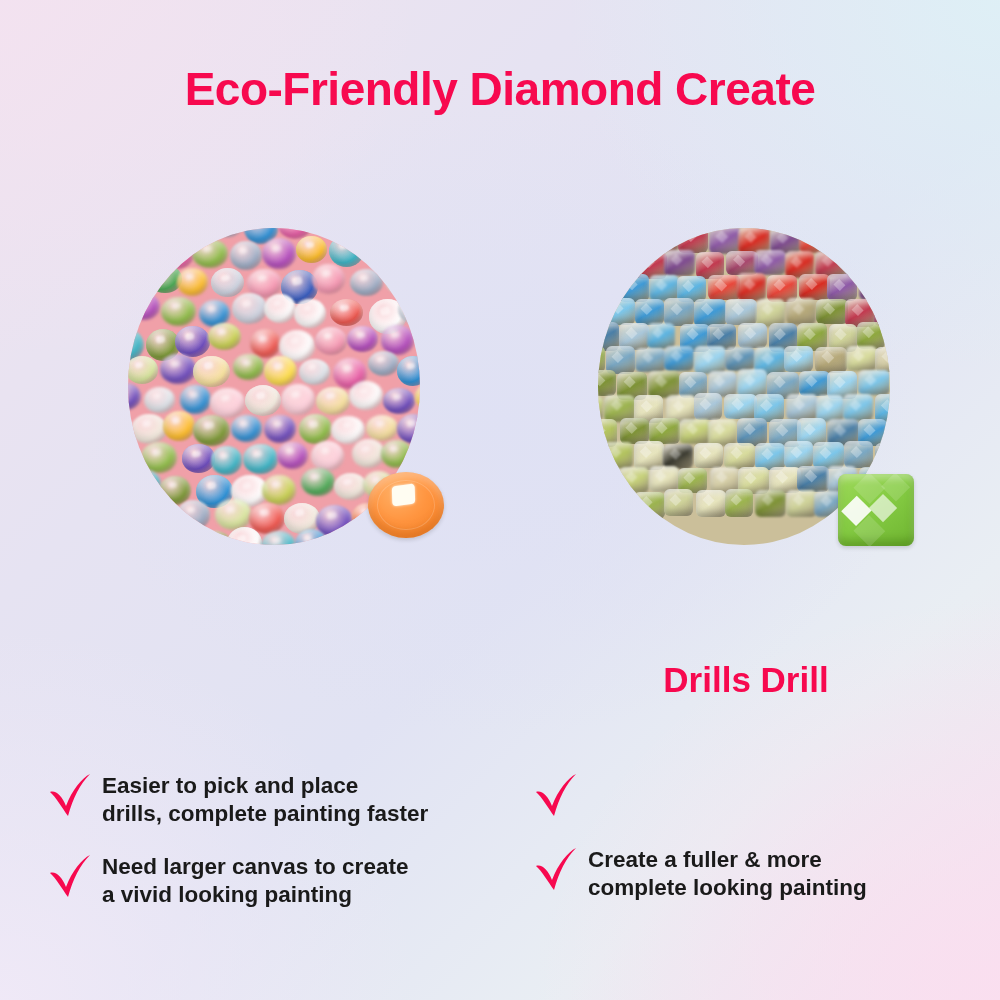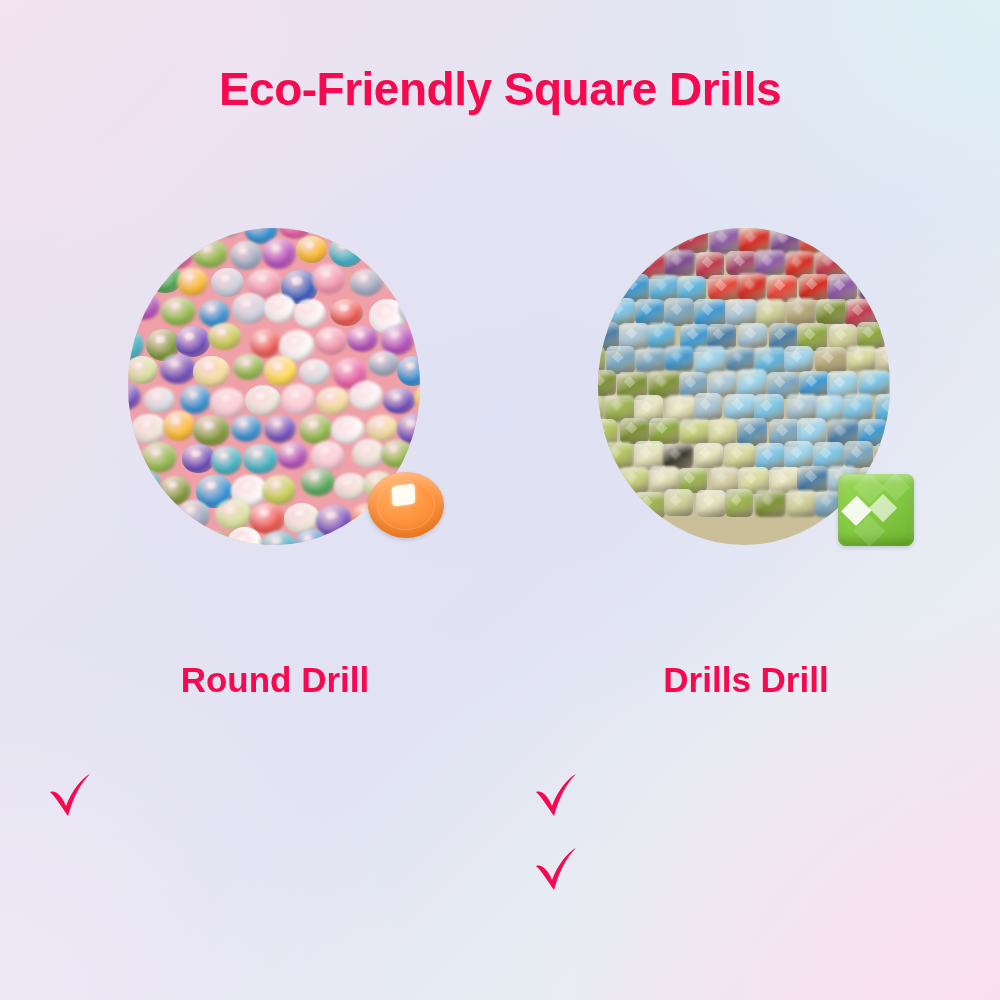--- a/index.html
+++ b/index.html
@@ -128,21 +128,21 @@
   .btext{
     font-size:22.5px;font-weight:bold;color:#1a1a1a;line-height:1.26;
     white-space:pre-line;padding-top:2px;
   }
 </style>
 </head>
 <body>
 
 <div id="poster">
 
-  <div class="title">Eco-Friendly Square Drills</div>
+  <div class="title">Eco-Friendly Diamond Create</div>
 
   <div class="photo-circle" id="circle-round">
     <div class="round-bg" id="round-mosaic">
         <span class="rdrill" style="left:-3.6537925973534584px;top:-3.234565982595086px;width:35.1px;height:29.7px;background:radial-gradient(ellipse at 36% 28%, rgba(255,255,255,.55), #7e9c3a 58%, rgba(0,0,0,.12) 100%);filter:blur(1.30px);"></span>
         <span class="rdrill" style="left:33.99728235974908px;top:-1.6915948819369078px;width:36.8px;height:34.1px;background:radial-gradient(ellipse at 36% 28%, rgba(255,255,255,.55), #6f4fc0 58%, rgba(0,0,0,.12) 100%);filter:blur(1.73px);"></span>
         <span class="rdrill" style="left:68.13671453297138px;top:-1.3534620273858309px;width:35.6px;height:30.7px;background:radial-gradient(ellipse at 36% 28%, rgba(255,255,255,.55), #6f4fc0 58%, rgba(0,0,0,.12) 100%);filter:blur(1.23px);"></span>
         <span class="rdrill" style="left:99.7282039783895px;top:-3.384327432140708px;width:33.7px;height:31.0px;background:radial-gradient(ellipse at 36% 28%, rgba(255,255,255,.55), #9fb0c8 58%, rgba(0,0,0,.12) 100%);filter:blur(1.58px);"></span>
         <span class="rdrill" style="left:133.78172493726015px;top:3.5897367354482412px;width:33.8px;height:31.3px;background:radial-gradient(ellipse at 36% 28%, rgba(255,255,255,.55), #2f93d8 58%, rgba(0,0,0,.12) 100%);filter:blur(1.32px);"></span>
         <span class="rdrill" style="left:167.0408274717629px;top:1.2359799165278673px;width:34.6px;height:28.7px;background:radial-gradient(ellipse at 36% 28%, rgba(255,255,255,.55), #e85fa8 58%, rgba(0,0,0,.12) 100%);filter:blur(1.19px);"></span>
         <span class="rdrill" style="left:204.43812757730484px;top:-3.8058428782969713px;width:34.5px;height:31.8px;background:radial-gradient(ellipse at 36% 28%, rgba(255,255,255,.55), #e0e8ee 58%, rgba(0,0,0,.12) 100%);filter:blur(0.56px);"></span>
@@ -258,29 +258,39 @@
         <span class="rdrill" style="left:290.52046562358737px;top:320.57064554966985px;width:35.8px;height:31.4px;background:radial-gradient(ellipse at 36% 28%, rgba(255,255,255,.55), #7e9c3a 58%, rgba(0,0,0,.12) 100%);filter:blur(0.89px);"></span>
       </div>
   </div>
 
   <div id="sample-round">
     <div class="ring"></div>
     <div class="facet"></div>
   </div>
 
 
-  <div class="drill-head" id="head-round">Round Drill</div>
 
   <div class="bullets" id="bullets-round">
     <div class="bullet">
       <span class="check">
         <svg viewBox="0 0 46 50" width="46" height="50" aria-hidden="true">
           <path d="M4 20 C10 18 16 24 20 34 C26 18 36 6 44 2 C34 12 27 26 22 44 C16 36 10 25 4 20 Z" fill="#f7094f"></path>
         </svg>
       </span>
+      <span class="btext">Easier to pick and place
+drills, complete painting faster</span>
+    </div>
+    <div class="bullet">
+      <span class="check">
+        <svg viewBox="0 0 46 50" width="46" height="50" aria-hidden="true">
+          <path d="M4 20 C10 18 16 24 20 34 C26 18 36 6 44 2 C34 12 27 26 22 44 C16 36 10 25 4 20 Z" fill="#f7094f"></path>
+        </svg>
+      </span>
+      <span class="btext">Need larger canvas to create
+a vivid looking painting</span>
     </div>
   </div>
 
   <div class="photo-circle" id="circle-square">
     <div class="square-bg" id="square-mosaic">
         <span class="sdrill" style="left:-1.0px;top:-1.4px;width:30.8px;height:26.9px;background:linear-gradient(150deg, rgba(255,255,255,.45), #f0604c 52%, rgba(0,0,0,.20) 100%);filter:blur(0.93px);"></span>
         <span class="sdrill" style="left:31.4px;top:-0.2px;width:30.5px;height:27.8px;background:linear-gradient(150deg, rgba(255,255,255,.45), #8e5aa8 52%, rgba(0,0,0,.20) 100%);filter:blur(0.92px);"></span>
         <span class="sdrill" style="left:89.0px;top:1.2px;width:29.2px;height:26.5px;background:linear-gradient(150deg, rgba(255,255,255,.45), #e8463a 52%, rgba(0,0,0,.20) 100%);filter:blur(0.89px);"></span>
         <span class="sdrill" style="left:118.8px;top:-0.2px;width:31.0px;height:26.9px;background:linear-gradient(150deg, rgba(255,255,255,.45), #7d4a90 52%, rgba(0,0,0,.20) 100%);filter:blur(0.35px);"></span>
         <span class="sdrill" style="left:180.7px;top:1.2px;width:31.5px;height:25.6px;background:linear-gradient(150deg, rgba(255,255,255,.45), #7d4a90 52%, rgba(0,0,0,.20) 100%);filter:blur(0.90px);"></span>
@@ -440,16 +450,18 @@
           <path d="M4 20 C10 18 16 24 20 34 C26 18 36 6 44 2 C34 12 27 26 22 44 C16 36 10 25 4 20 Z" fill="#f7094f"></path>
         </svg>
       </span>
     </div>
     <div class="bullet">
       <span class="check">
         <svg viewBox="0 0 46 50" width="46" height="50" aria-hidden="true">
           <path d="M4 20 C10 18 16 24 20 34 C26 18 36 6 44 2 C34 12 27 26 22 44 C16 36 10 25 4 20 Z" fill="#f7094f"></path>
         </svg>
       </span>
+      <span class="btext">Create a fuller &amp; more
+complete looking painting</span>
     </div>
   </div>
 
 </div>
 
 </body></html>

